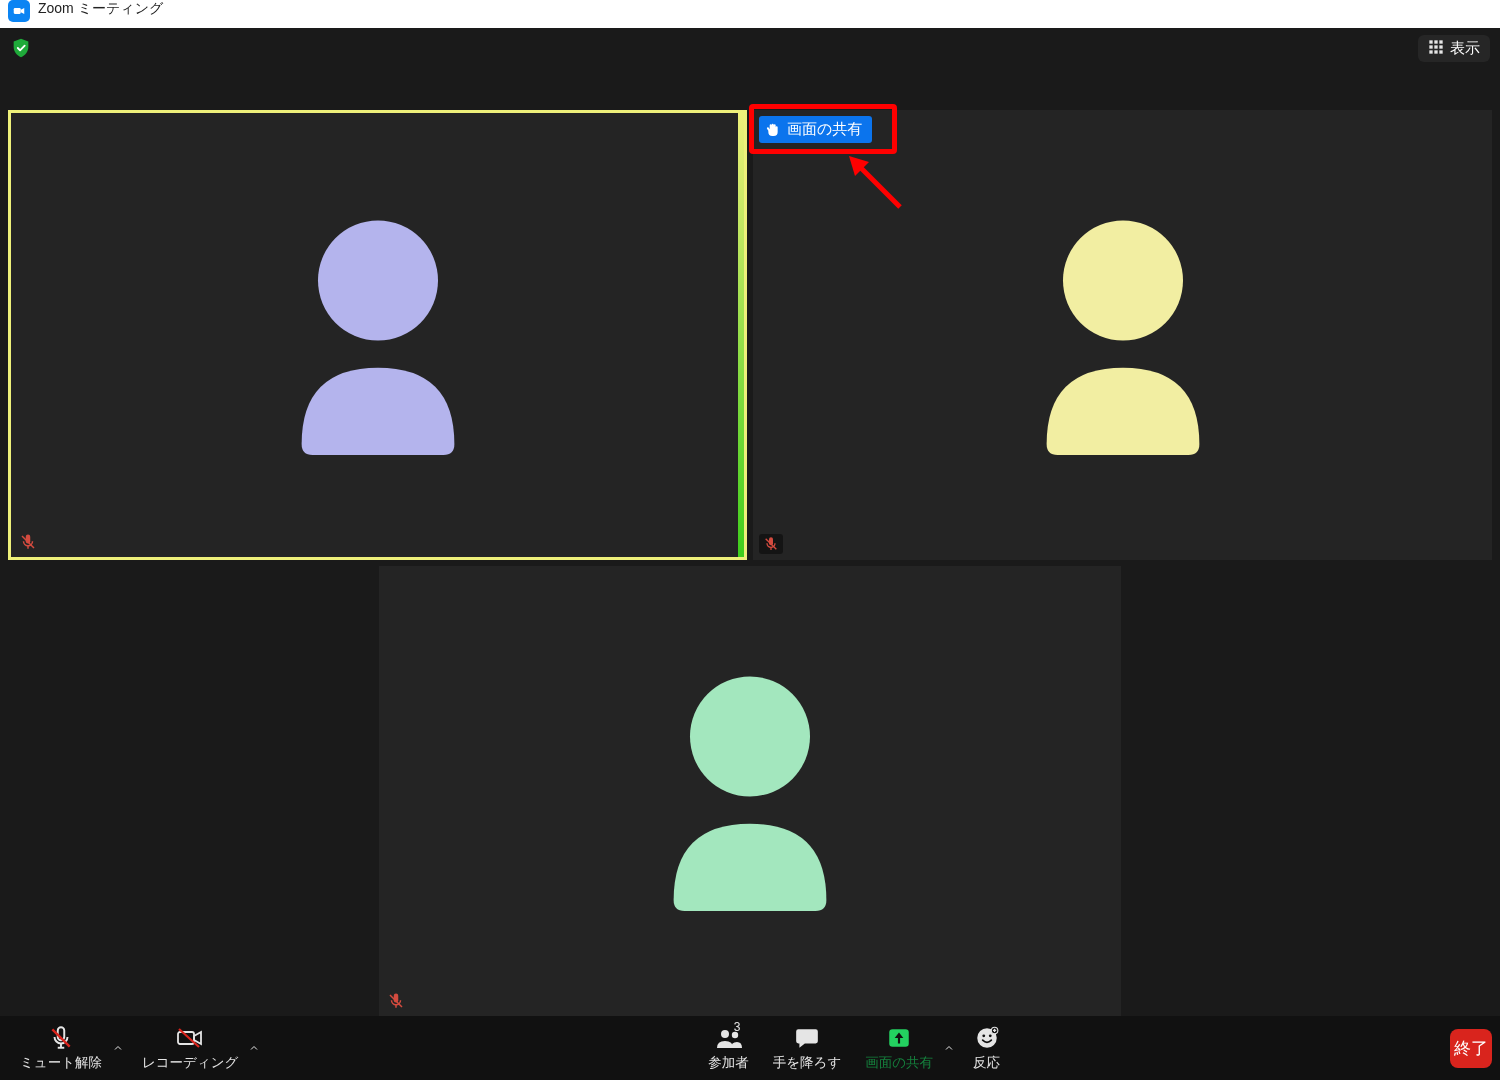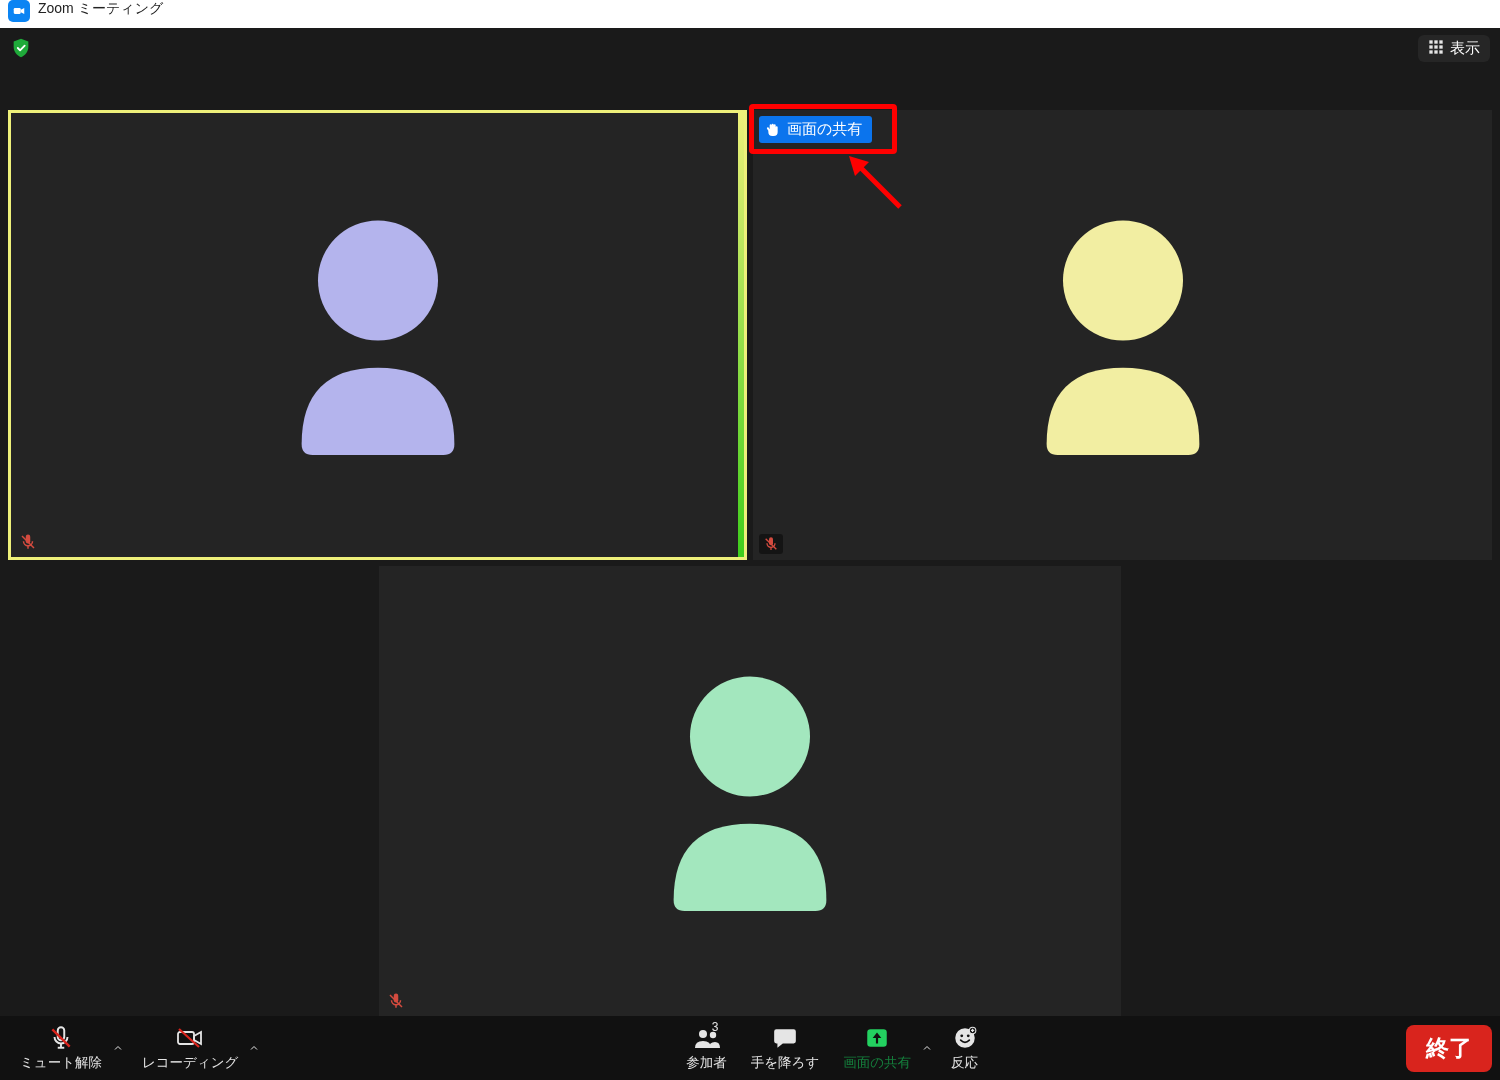--- a/index.html
+++ b/index.html
@@ -24,21 +24,21 @@
   .mic-badge{position:absolute;left:6px;bottom:6px;background:#141414;border-radius:3px;padding:2px 4px;display:flex}
   .annot-box{position:absolute;border:5px solid #ff0000;border-radius:4px;pointer-events:none}
   .annot-arrow{position:absolute;pointer-events:none}
   .toolbar{position:absolute;left:0;right:0;bottom:0;height:64px;background:#111;display:flex;align-items:center;padding:0 8px}
   .tb-item{display:flex;flex-direction:column;align-items:center;justify-content:center;height:100%;padding:0 12px;font-size:13.5px;cursor:pointer;color:#e5e5e5;position:relative}
   .tb-item .ico{height:28px;display:flex;align-items:center;justify-content:center;margin-bottom:2px}
   .tb-sep-caret{width:20px;height:100%;display:flex;align-items:center;justify-content:center;cursor:pointer;color:#ccc;margin-left:-6px;margin-right:2px}
   .spacer{flex:1}
   .share-green{color:#15803d}
   .badge-count{position:absolute;top:4px;left:58%;font-size:12px;color:#e5e5e5}
-  .end-btn{background:#d9241d;border-radius:8px;padding:8px 20px;font-size:23px;font-weight:700;cursor:pointer;margin-left:8px}
+  .end-btn{background:#d9241d;border-radius:8px;padding:8px 4px;font-size:17px;font-weight:400;cursor:pointer;margin-left:8px}
   .caret svg{width:12px;height:12px}
 </style>
 </head>
 <body>
 
 <div class="titlebar">
   <span class="zoom-logo">
     <svg viewBox="0 0 24 24">
         <rect x="3" y="7" width="12" height="10" rx="2" fill="#fff"></rect>
         <path d="M15 10 L21 7 V17 L15 14 Z" fill="#fff"></path>

